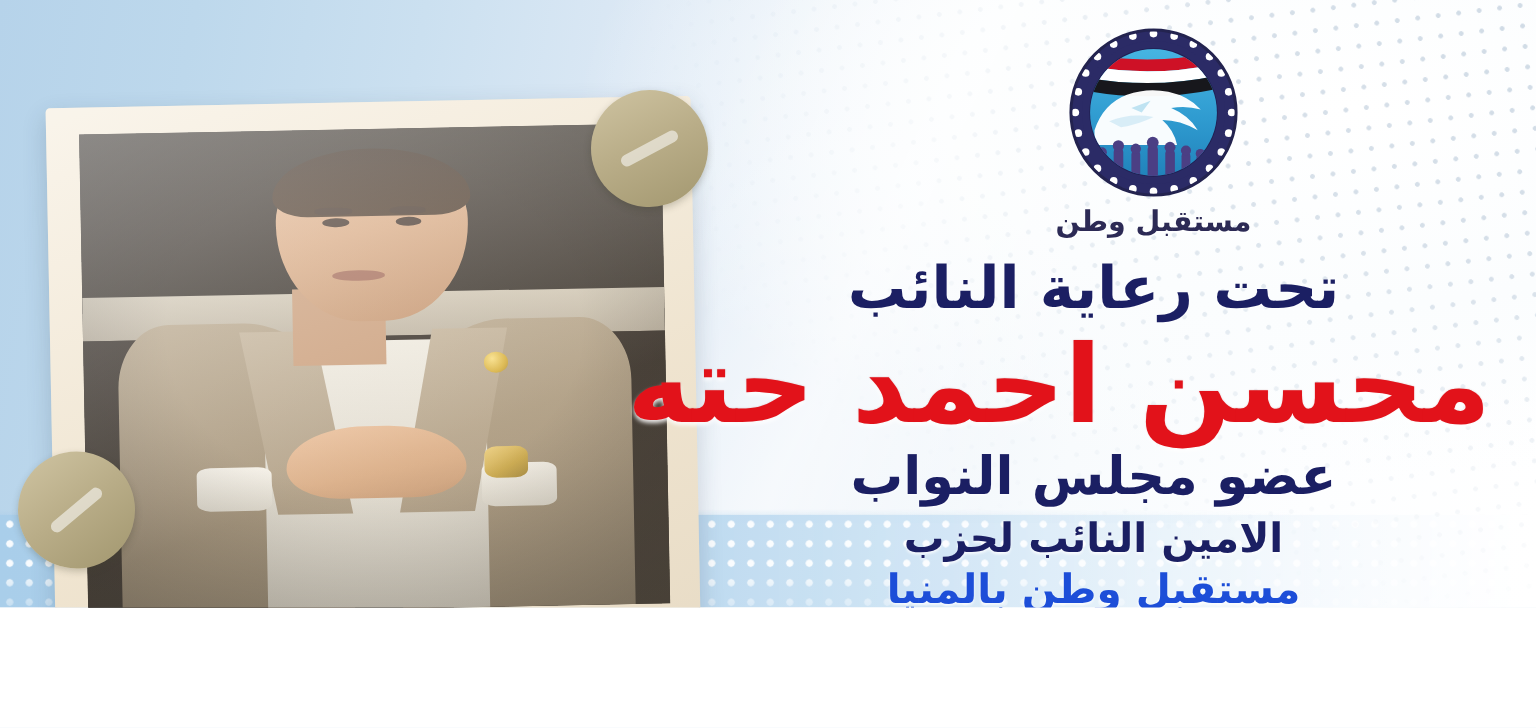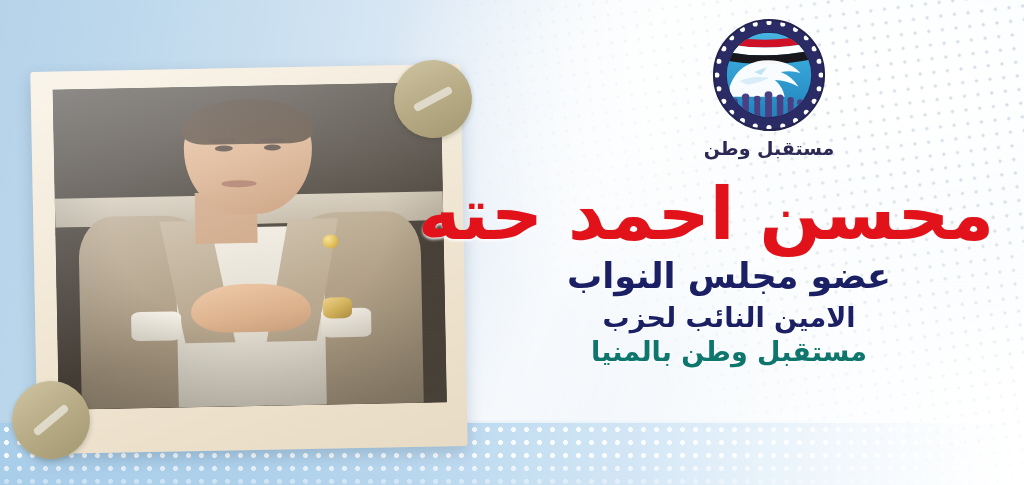--- a/index.html
+++ b/index.html
@@ -5,21 +5,21 @@
 <style>
   * { box-sizing: border-box; margin: 0; padding: 0; }
   html, body {
     width: 1024px; height: 485px;
     overflow: hidden;
     font-family: "DejaVu Sans", "Liberation Sans", sans-serif;
   }
 
   .banner {
     position: relative;
-    width: 1024px; height: 485px;
+    width: 1024px; height: 405px;
     overflow: hidden;
     background: #f2f7fb;
   }
 
   
   .bg-base {
     position: absolute; inset: 0;
     background:
       radial-gradient(ellipse 70% 85% at 88% 18%, #ffffff 0%, #fbfdfe 38%, rgba(251,253,254,0) 72%),
       linear-gradient(100deg,
@@ -285,21 +285,21 @@
   }
   .line-title1 {
     font-size: 27px;
     color: #1b1f63;
     margin-top: 7px;
     letter-spacing: -0.2px;
     text-shadow: 0 1px 2px rgba(255,255,255,0.85);
   }
   .line-title2 {
     font-size: 27px;
-    color: #0f766e;
+    color: #1d4ed8;
     margin-top: 5px;
     letter-spacing: -0.2px;
     text-shadow: 0 1px 2px rgba(255,255,255,0.85);
   }
 </style>
 </head>
 <body>
 
 <div class="banner">
 
@@ -412,19 +412,20 @@
         </g>
       </g>
 
       <circle cx="60" cy="60" r="46" fill="none" stroke="#2b2b66" stroke-width="5"></circle>
       <circle cx="60" cy="60" r="56" fill="none" stroke="#23234f" stroke-width="2"></circle>
     </svg>
     <div class="emblem-caption">مستقبل وطن</div>
   </div>
 
   <div class="text-block">
+    <div class="line line-patronage">تحت رعاية النائب</div>
     <div class="line line-name">محسن احمد حته</div>
     <div class="line line-role">عضو مجلس النواب</div>
     <div class="line line-title1">الامين النائب  لحزب</div>
     <div class="line line-title2">مستقبل وطن بالمنيا</div>
   </div>
 
 </div>
 
 </body></html>

